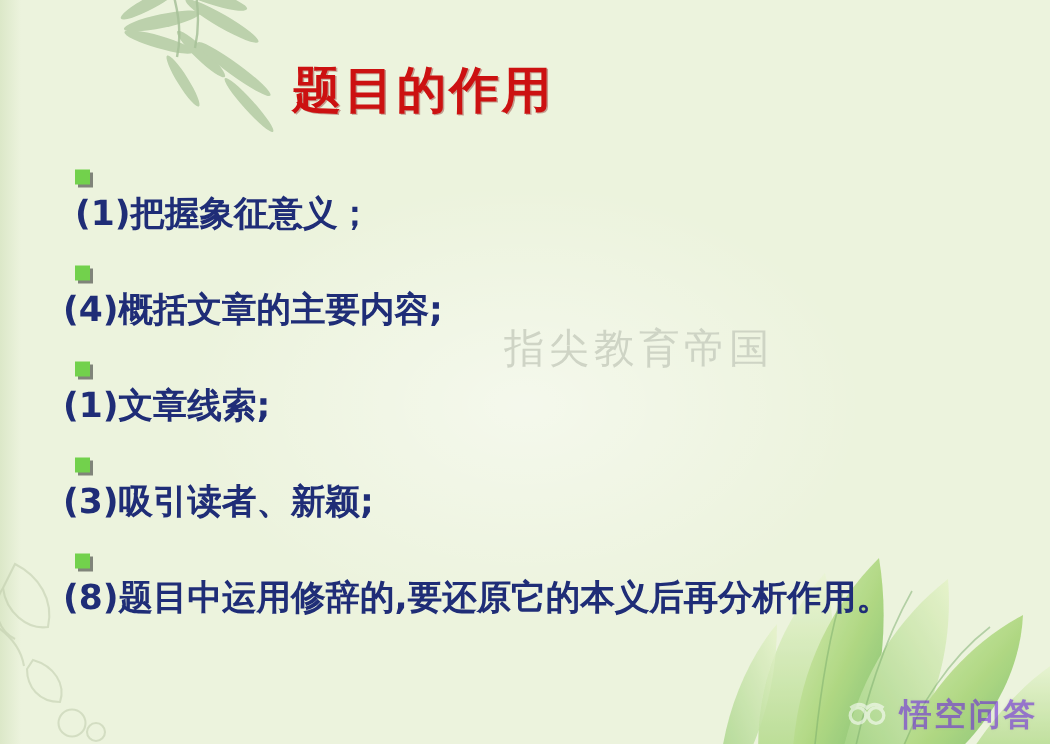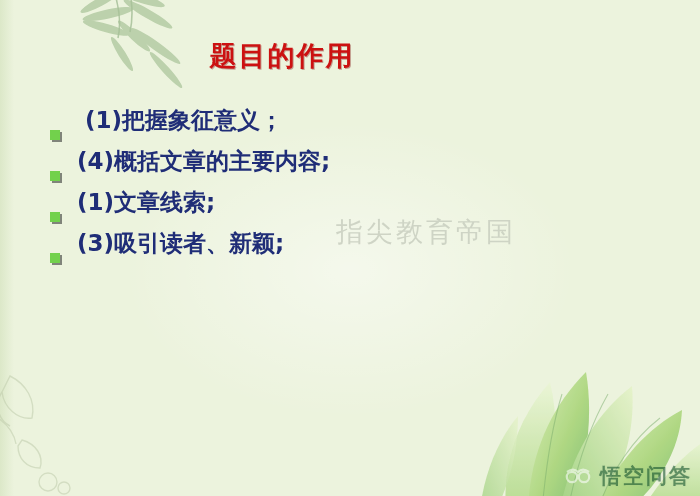--- a/index.html
+++ b/index.html
@@ -82,52 +82,53 @@
     align-items: center;
     gap: 7px;
     opacity: 0.6;
     pointer-events: none;
   }
   #watermark-brand .brand-text {
     font-family: "DejaVu Sans", sans-serif;
     font-size: 21px;
     font-weight: bold;
     letter-spacing: 2px;
-    color: #14532d;
+    color: #6d28d9;
     text-shadow: 0 0 2px rgba(160,180,140,0.6);
     white-space: nowrap;
   }
 
   
   #title {
     position: absolute;
     left: 0;
     top: 38px;
     width: 564px;
     text-align: center;
     font-family: "DejaVu Serif", serif;
     font-weight: bold;
-    font-size: 27px;
+    font-size: 33px;
     letter-spacing: 2px;
     color: #cc1111;
     text-shadow: 1px 1px 0 rgba(120,0,0,0.35);
   }
 
   
   #bullet-list {
     position: absolute;
     left: 42px;
     top: 100px;
     width: 640px;
   }
   .bullet-row {
     display: flex;
-    align-items: flex-end;
+    align-items: flex-start;
     min-height: 40px;
     margin-bottom: 1px;
+    flex-direction: column;
   }
   .bullet-marker {
     flex: 0 0 auto;
     width: 10px;
     height: 10px;
     margin: 13px 17px 0 8px;
     background: #72d14c;
     box-shadow: 2px 2px 0 rgba(40,40,40,0.55);
   }
   .bullet-text {
@@ -246,15 +247,19 @@
       <span class="bullet-marker"></span>
       <span class="bullet-text">(1)文章线索;</span>
     </div>
 
 
     <div class="bullet-row">
       <span class="bullet-marker"></span>
       <span class="bullet-text">(3)吸引读者、新颖;</span>
     </div>
 
+    <div class="bullet-row wrap">
+      <span class="bullet-marker"></span>
+      <span class="bullet-text">(8)题目中运用修辞的,要还原它的本义后再分析作用。</span>
+    </div>
 
   </div>
 </div>
 
 </body></html>

